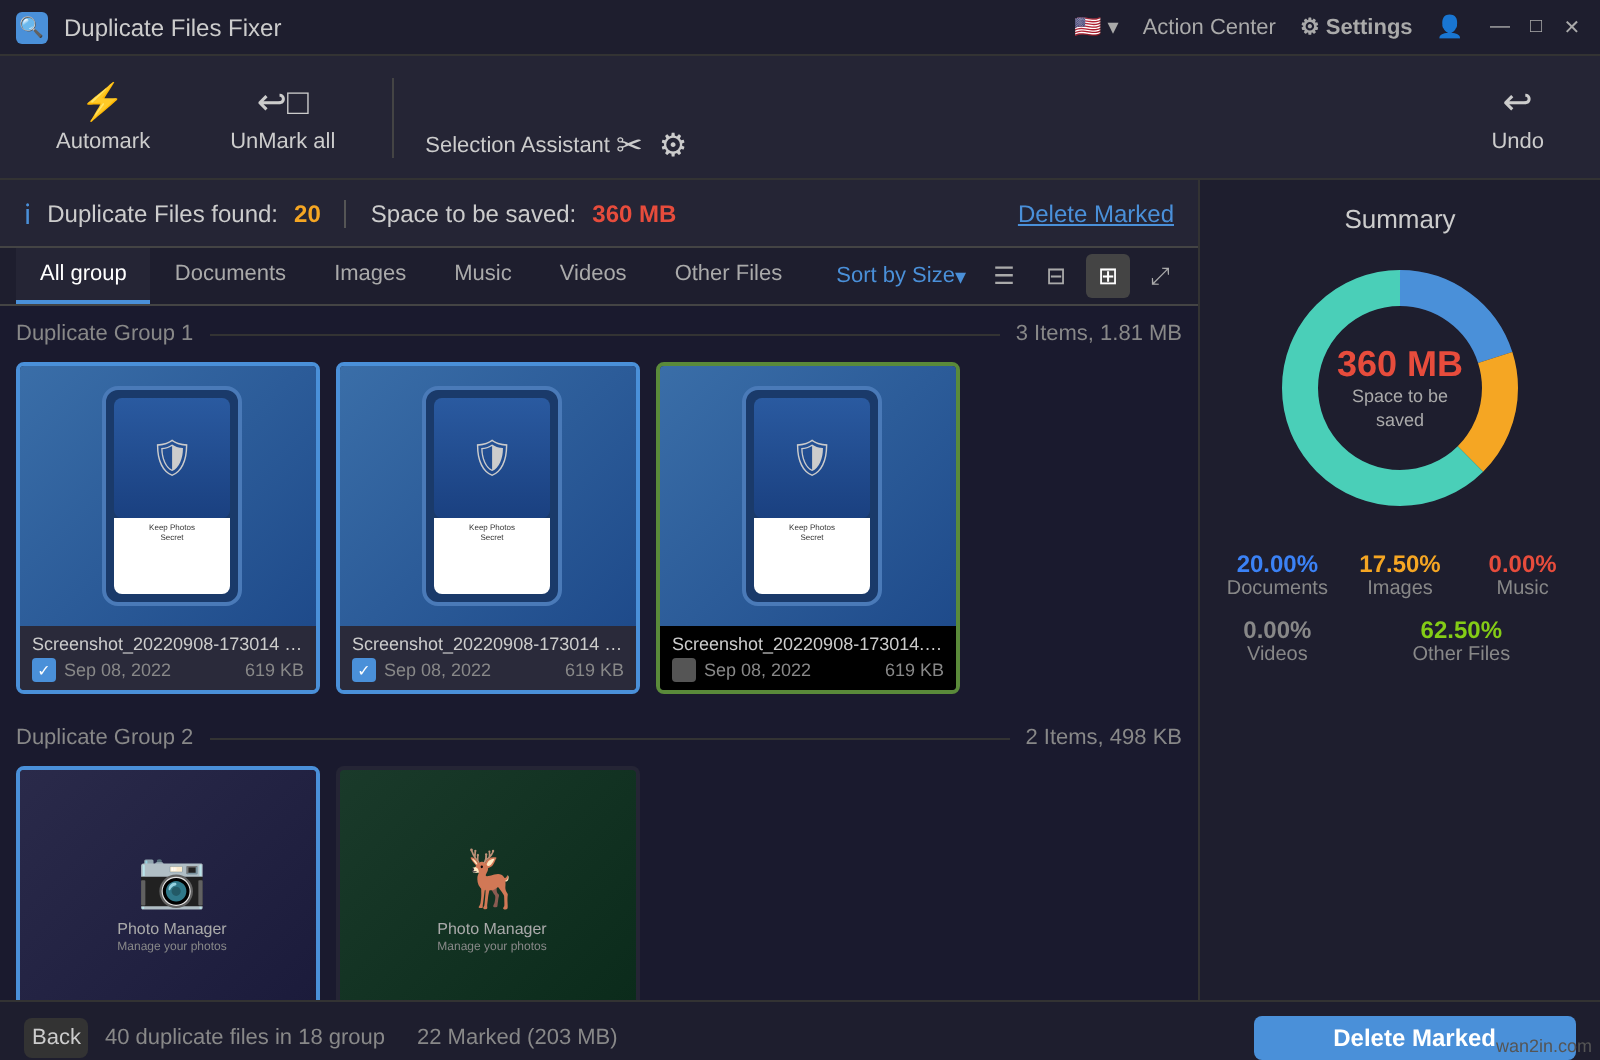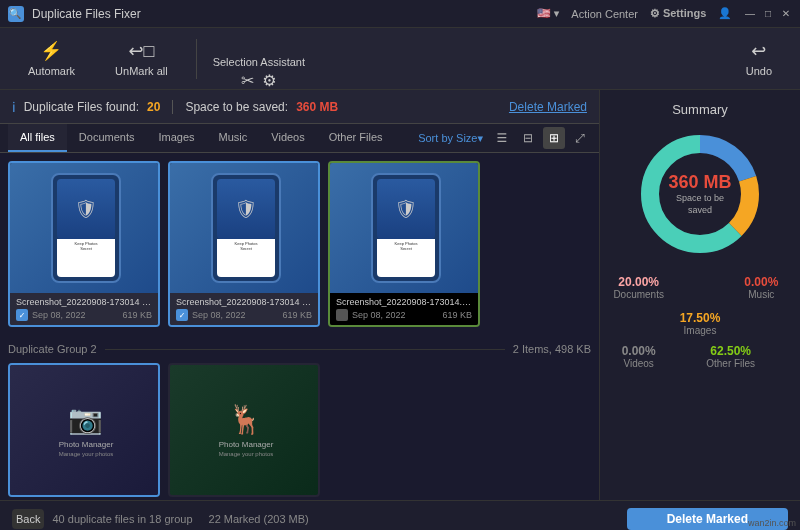--- a/index.html
+++ b/index.html
@@ -12,21 +12,21 @@
     .titlebar-right { display: flex; align-items: center; gap: 12px; margin-left: auto; }
     .titlebar-right span { font-size: 11px; color: #aaa; cursor: pointer; }
     .titlebar-controls { display: flex; gap: 6px; }
     .titlebar-controls span { width: 12px; height: 12px; display: flex; align-items: center; justify-content: center; font-size: 10px; color: #aaa; cursor: pointer; }
 
     
     .toolbar { background: #252535; height: 62px; display: flex; align-items: center; padding: 0 16px; gap: 16px; border-bottom: 1px solid #333; }
     .toolbar-btn { display: flex; flex-direction: column; align-items: center; gap: 3px; padding: 6px 12px; cursor: pointer; border-radius: 4px; color: #ccc; font-size: 11px; }
     .toolbar-btn .icon { font-size: 18px; }
     .toolbar-divider { width: 1px; height: 40px; background: #444; }
-    .selection-assistant { display: flex; flex-direction: column; align-items: center; gap: 3px; margin-top: 28px; }
+    .selection-assistant { display: flex; flex-direction: row; align-items: center; gap: 3px; margin-top: 28px; }
     .selection-assistant-label { font-size: 11px; color: #ccc; }
     .selection-assistant-icons { display: flex; gap: 8px; }
     .selection-assistant-icons span { font-size: 16px; color: #ccc; cursor: pointer; }
     .toolbar-spacer { flex: 1; }
 
     
     .main { display: flex; height: calc(530px - 28px - 62px - 30px); }
 
     
     .left-panel { flex: 1; display: flex; flex-direction: column; border-right: 1px solid #333; }
@@ -94,22 +94,22 @@
     .donut-container { width: 130px; height: 130px; position: relative; margin-bottom: 16px; }
     .donut-container svg { width: 130px; height: 130px; }
     .donut-center { position: absolute; top: 50%; left: 50%; transform: translate(-50%, -50%); text-align: center; }
     .donut-value { font-size: 18px; font-weight: bold; color: #e74c3c; }
     .donut-label { font-size: 9px; color: #aaa; line-height: 1.3; }
 
     
     .stats-grid { display: grid; grid-template-columns: 1fr 1fr 1fr; gap: 8px; width: 100%; }
     .stat-item { display: flex; flex-direction: column; align-items: center; }
     .stat-pct { font-size: 12px; font-weight: bold; }
-    .stat-pct.blue { color: #fca5a5; }
-    .stat-pct.yellow { color: #f5a623; margin-top: 36px; }
+    .stat-pct.blue { color: #3b82f6; }
+    .stat-pct.yellow { color: #f5a623; }
     .stat-pct.red { color: #e74c3c; }
     .stat-pct.teal { color: #84cc16; }
     .stat-pct.gray { color: #888; }
     .stat-name { font-size: 10px; color: #888; }
 
     
     .action-bar { height: 36px; background: #1e1e2e; display: flex; align-items: center; padding: 0 12px; border-top: 1px solid #333; gap: 8px; }
 
     
     .watermark { position: absolute; bottom: 2px; right: 4px; font-size: 9px; color: #555; }
@@ -165,41 +165,46 @@
       <span class="info-icon">ℹ</span>
       <span class="info-text">Duplicate Files found:</span>
       <span class="info-count">20</span>
       <span class="info-separator"></span>
       <span class="info-text">Space to be saved:</span>
       <span class="info-space">360 MB</span>
       <span class="delete-marked-link">Delete Marked</span>
     </div>
 
     <div class="tab-bar">
-      <div class="tab active">All files</div>
+      <div class="tab active">All group</div>
       <div class="tab">Documents</div>
       <div class="tab">Images</div>
       <div class="tab">Music</div>
       <div class="tab">Videos</div>
       <div class="tab">Other Files</div>
       <div class="sort-control">
         <span>Sort by Size</span>
         <span>▾</span>
       </div>
       <div class="view-controls">
         <div class="view-btn">☰</div>
         <div class="view-btn">⊟</div>
         <div class="view-btn active">⊞</div>
         <div class="view-btn">⤢</div>
       </div>
     </div>
 
     <div class="file-list">
 
       <div class="group">
+        <div class="group-header">
+          <span>Duplicate Group 1</span>
+          <div class="group-header-line"></div>
+          <span>3 Items, 1.81 MB</span>
+        </div>
         <div class="group-items">
 
           <div class="thumb-card marked">
             <div class="thumb-img">
               <div class="phone-mockup">
                 <div class="phone-screen-blue">
                     <span class="shield">🛡</span>
                   </div>
                 <div class="phone-lower">
                     <div class="phone-lower-text">Keep Photos<br>Secret</div>

